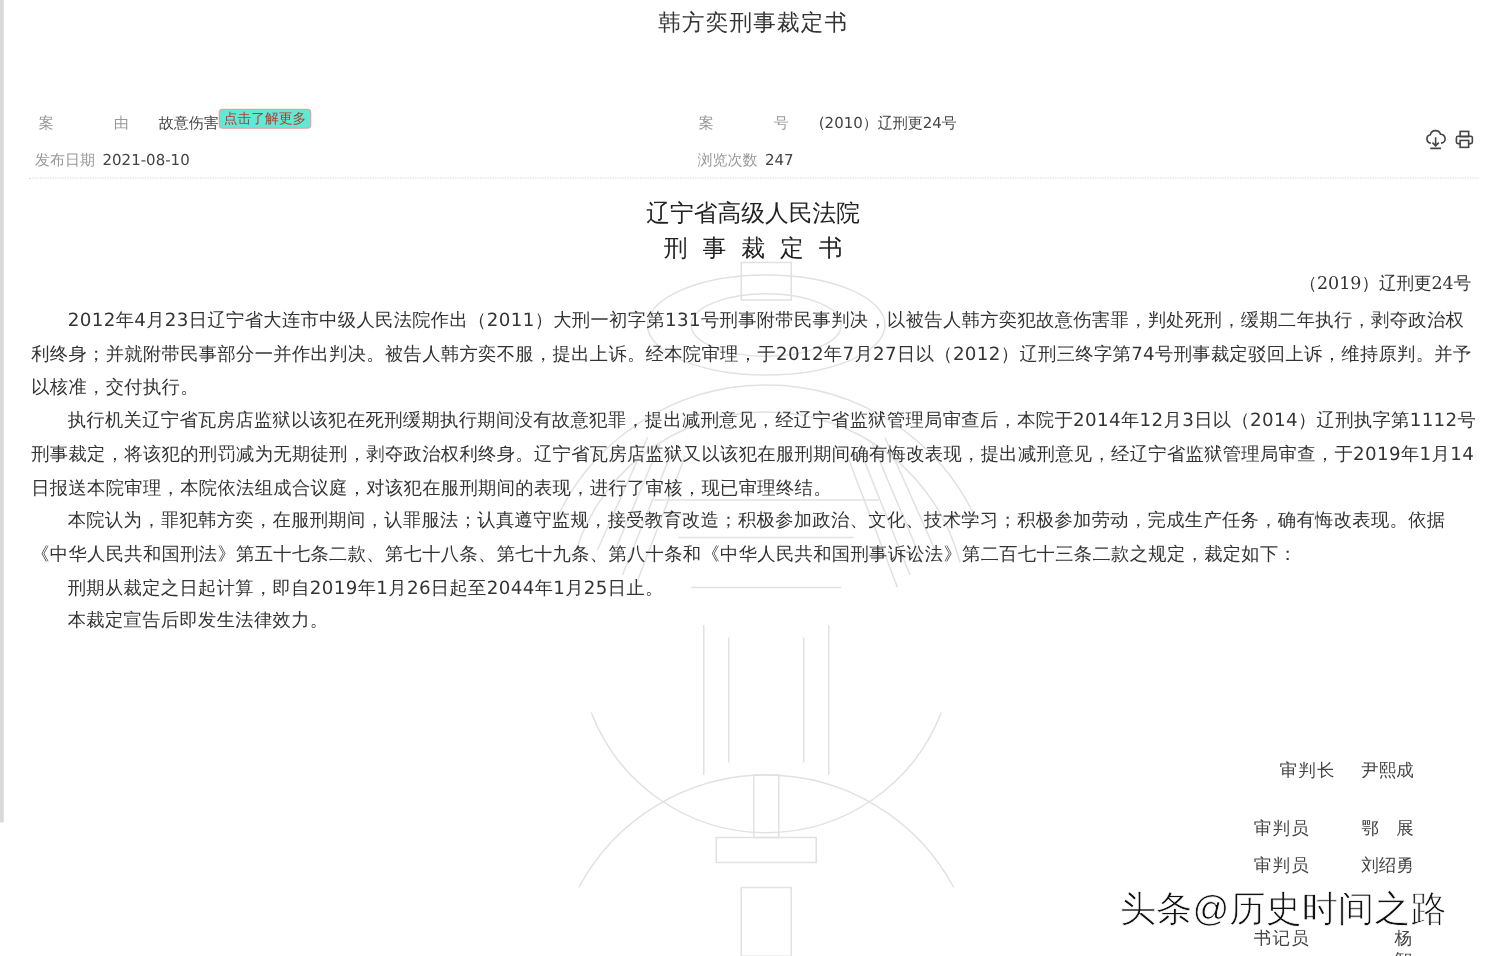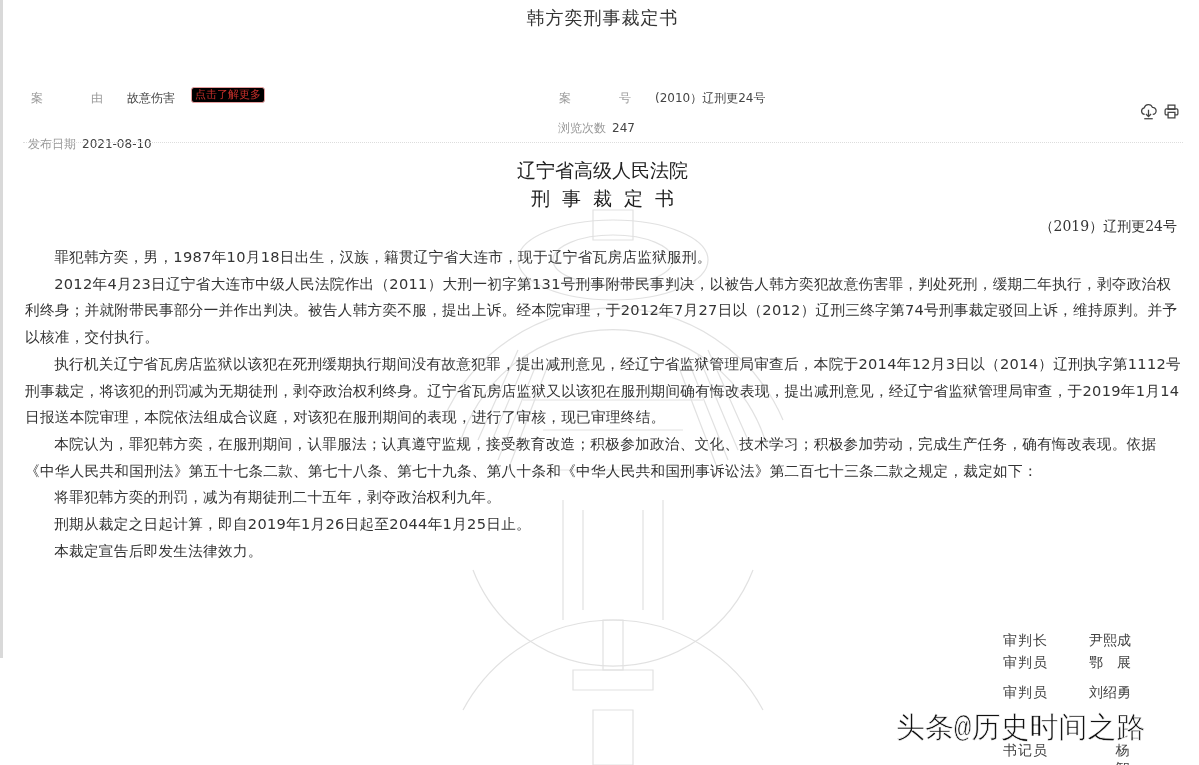--- a/index.html
+++ b/index.html
@@ -3,50 +3,50 @@
   <meta charset="utf-8">
   <style>
     * { box-sizing: border-box; margin: 0; padding: 0; }
     html, body { width: 1199px; height: 765px; overflow: hidden; background: #ffffff; }
     body { font-family: "DejaVu Sans", "Liberation Sans", sans-serif; color: #333; position: relative; }
     .page { position: absolute; left: 0; top: 0; width: 1199px; height: 658px; border-left: 3px solid #d9d9d9; background: #fff; }
     .doc-title { position: absolute; top: 6px; left: 0; width: 1199px; text-align: center; font-size: 18px; color: #333; letter-spacing: 1px; }
     .meta { position: absolute; font-size: 12px; color: #999; white-space: nowrap; }
     .meta .val { color: #444; margin-left: 6px; }
     .meta .lbl-spread { letter-spacing: 18px; }
-    .badge { display: inline-block; font-size: 11px; color: #c8302b; border: 1px solid #e8a0a0; border-radius: 3px; padding: 0 3px; line-height: 14px; margin-left: 16px; position: relative; top: -4px; background: #000000; }
+    .badge { display: inline-block; font-size: 11px; color: #c8302b; border: 1px solid #e8a0a0; border-radius: 3px; padding: 0 3px; line-height: 14px; margin-left: 0; position: relative; top: -4px; background: #5eead4; }
     .icons { position: absolute; top: 103px; left: 1137px; display: flex; gap: 6px; }
     .icons svg { width: 17px; height: 17px; }
     .sep { position: absolute; top: 142px; left: 20px; width: 1160px; border-top: 1px dotted #ddd; }
     .emblem { position: absolute; left: 400px; top: 150px; width: 420px; height: 615px; opacity: 0.35; }
     .court { position: absolute; top: 158px; left: 0; width: 1199px; text-align: center; font-size: 19px; color: #222; }
     .kind { position: absolute; top: 186px; left: 0; width: 1199px; text-align: center; font-size: 19px; color: #222; letter-spacing: 12px; padding-left: 12px; }
     .caseno { position: absolute; top: 218px; right: 22px; font-family: "DejaVu Serif", "Liberation Serif", serif; font-size: 14px; color: #333; }
     .body { position: absolute; top: 244px; left: 22px; width: 1160px; font-size: 14.6px; line-height: 26.7px; color: #333; font-family: "DejaVu Sans", sans-serif; letter-spacing: 0.3px; }
     .body p { text-indent: 2em; }
     .sign { position: absolute; left: 1000px; font-size: 14px; color: #444; display: flex; width: 150px; }
     .sign .role { width: 86px; letter-spacing: 1px; }
-    .watermark { position: absolute; left: 893px; top: 708px; font-size: 29px; color: #111; font-family: Liberation Mono, monospace; -webkit-text-stroke: 0.6px #fff; text-shadow: 0 0 2px #fff; white-space: nowrap; }
+    .watermark { position: absolute; left: 893px; top: 708px; font-size: 29px; color: #111; font-family: Liberation Sans, sans-serif; -webkit-text-stroke: 0.6px #fff; text-shadow: 0 0 2px #fff; white-space: nowrap; }
   </style>
 </head>
 <body>
 
 <div class="page">
 
   <div class="doc-title">韩方奕刑事裁定书</div>
 
   <div class="meta" style="top:90px;left:28px;">
     <span class="lbl-spread">案　由</span><span class="val">故意伤害</span><span class="badge">点击了解更多</span>
   </div>
 
   <div class="meta" style="top:90px;left:556px;">
     <span class="lbl-spread">案　号</span><span class="val">(2010）辽刑更24号</span>
   </div>
 
-  <div class="meta" style="top:136px;left:25px;text-align:center;">
+  <div class="meta" style="top:120px;left:25px;text-align:center;">
     <span>发布日期</span><span class="val">2021-08-10</span>
   </div>
 
   <div class="meta" style="top:120px;left:555px;">
     <span>浏览次数</span><span class="val">247</span>
   </div>
 
   <div class="icons">
     <span>
       <svg viewBox="0 0 20 20" fill="none" stroke="#444" stroke-width="1.5">
@@ -81,30 +81,28 @@
     <path d="M170 520 H250 V540 H170 Z"></path>
     <path d="M190 560 H230 V615 H190 Z"></path>
     <path d="M60 560 A170 170 0 0 1 360 560"></path>
   </svg>
 
   <div class="court">辽宁省高级人民法院</div>
   <div class="kind">刑事裁定书</div>
   <div class="caseno">（2019）辽刑更24号</div>
 
   <div class="body">
-    <p>罪犯韩方奕，男，1987年10月18日出生，汉族，籍贯辽宁省大连市，现于辽宁省瓦房店监狱服刑。</p>
     <p>2012年4月23日辽宁省大连市中级人民法院作出（2011）大刑一初字第131号刑事附带民事判决，以被告人韩方奕犯故意伤害罪，判处死刑，缓期二年执行，剥夺政治权利终身；并就附带民事部分一并作出判决。被告人韩方奕不服，提出上诉。经本院审理，于2012年7月27日以（2012）辽刑三终字第74号刑事裁定驳回上诉，维持原判。并予以核准，交付执行。</p>
     <p>执行机关辽宁省瓦房店监狱以该犯在死刑缓期执行期间没有故意犯罪，提出减刑意见，经辽宁省监狱管理局审查后，本院于2014年12月3日以（2014）辽刑执字第1112号刑事裁定，将该犯的刑罚减为无期徒刑，剥夺政治权利终身。辽宁省瓦房店监狱又以该犯在服刑期间确有悔改表现，提出减刑意见，经辽宁省监狱管理局审查，于2019年1月14日报送本院审理，本院依法组成合议庭，对该犯在服刑期间的表现，进行了审核，现已审理终结。</p>
     <p>本院认为，罪犯韩方奕，在服刑期间，认罪服法；认真遵守监规，接受教育改造；积极参加政治、文化、技术学习；积极参加劳动，完成生产任务，确有悔改表现。依据《中华人民共和国刑法》第五十七条二款、第七十八条、第七十九条、第八十条和《中华人民共和国刑事诉讼法》第二百七十三条二款之规定，裁定如下：</p>
-    <p>将罪犯韩方奕的刑罚，减为有期徒刑二十五年，剥夺政治权利九年。</p>
     <p>刑期从裁定之日起计算，即自2019年1月26日起至2044年1月25日止。</p>
     <p>本裁定宣告后即发生法律效力。</p>
   </div>
 
-  <div class="sign" style="top:632px;">
+  <div class="sign" style="top:608px;text-align:center;">
     <span class="role">审判长</span>
     <span>尹熙成</span>
   </div>
   <div class="sign" style="top:654px;">
     <span class="role">审判员</span>
     <span>鄂　展</span>
   </div>
   <div class="sign" style="top:684px;">
     <span class="role">审判员</span>
     <span>刘绍勇</span>

